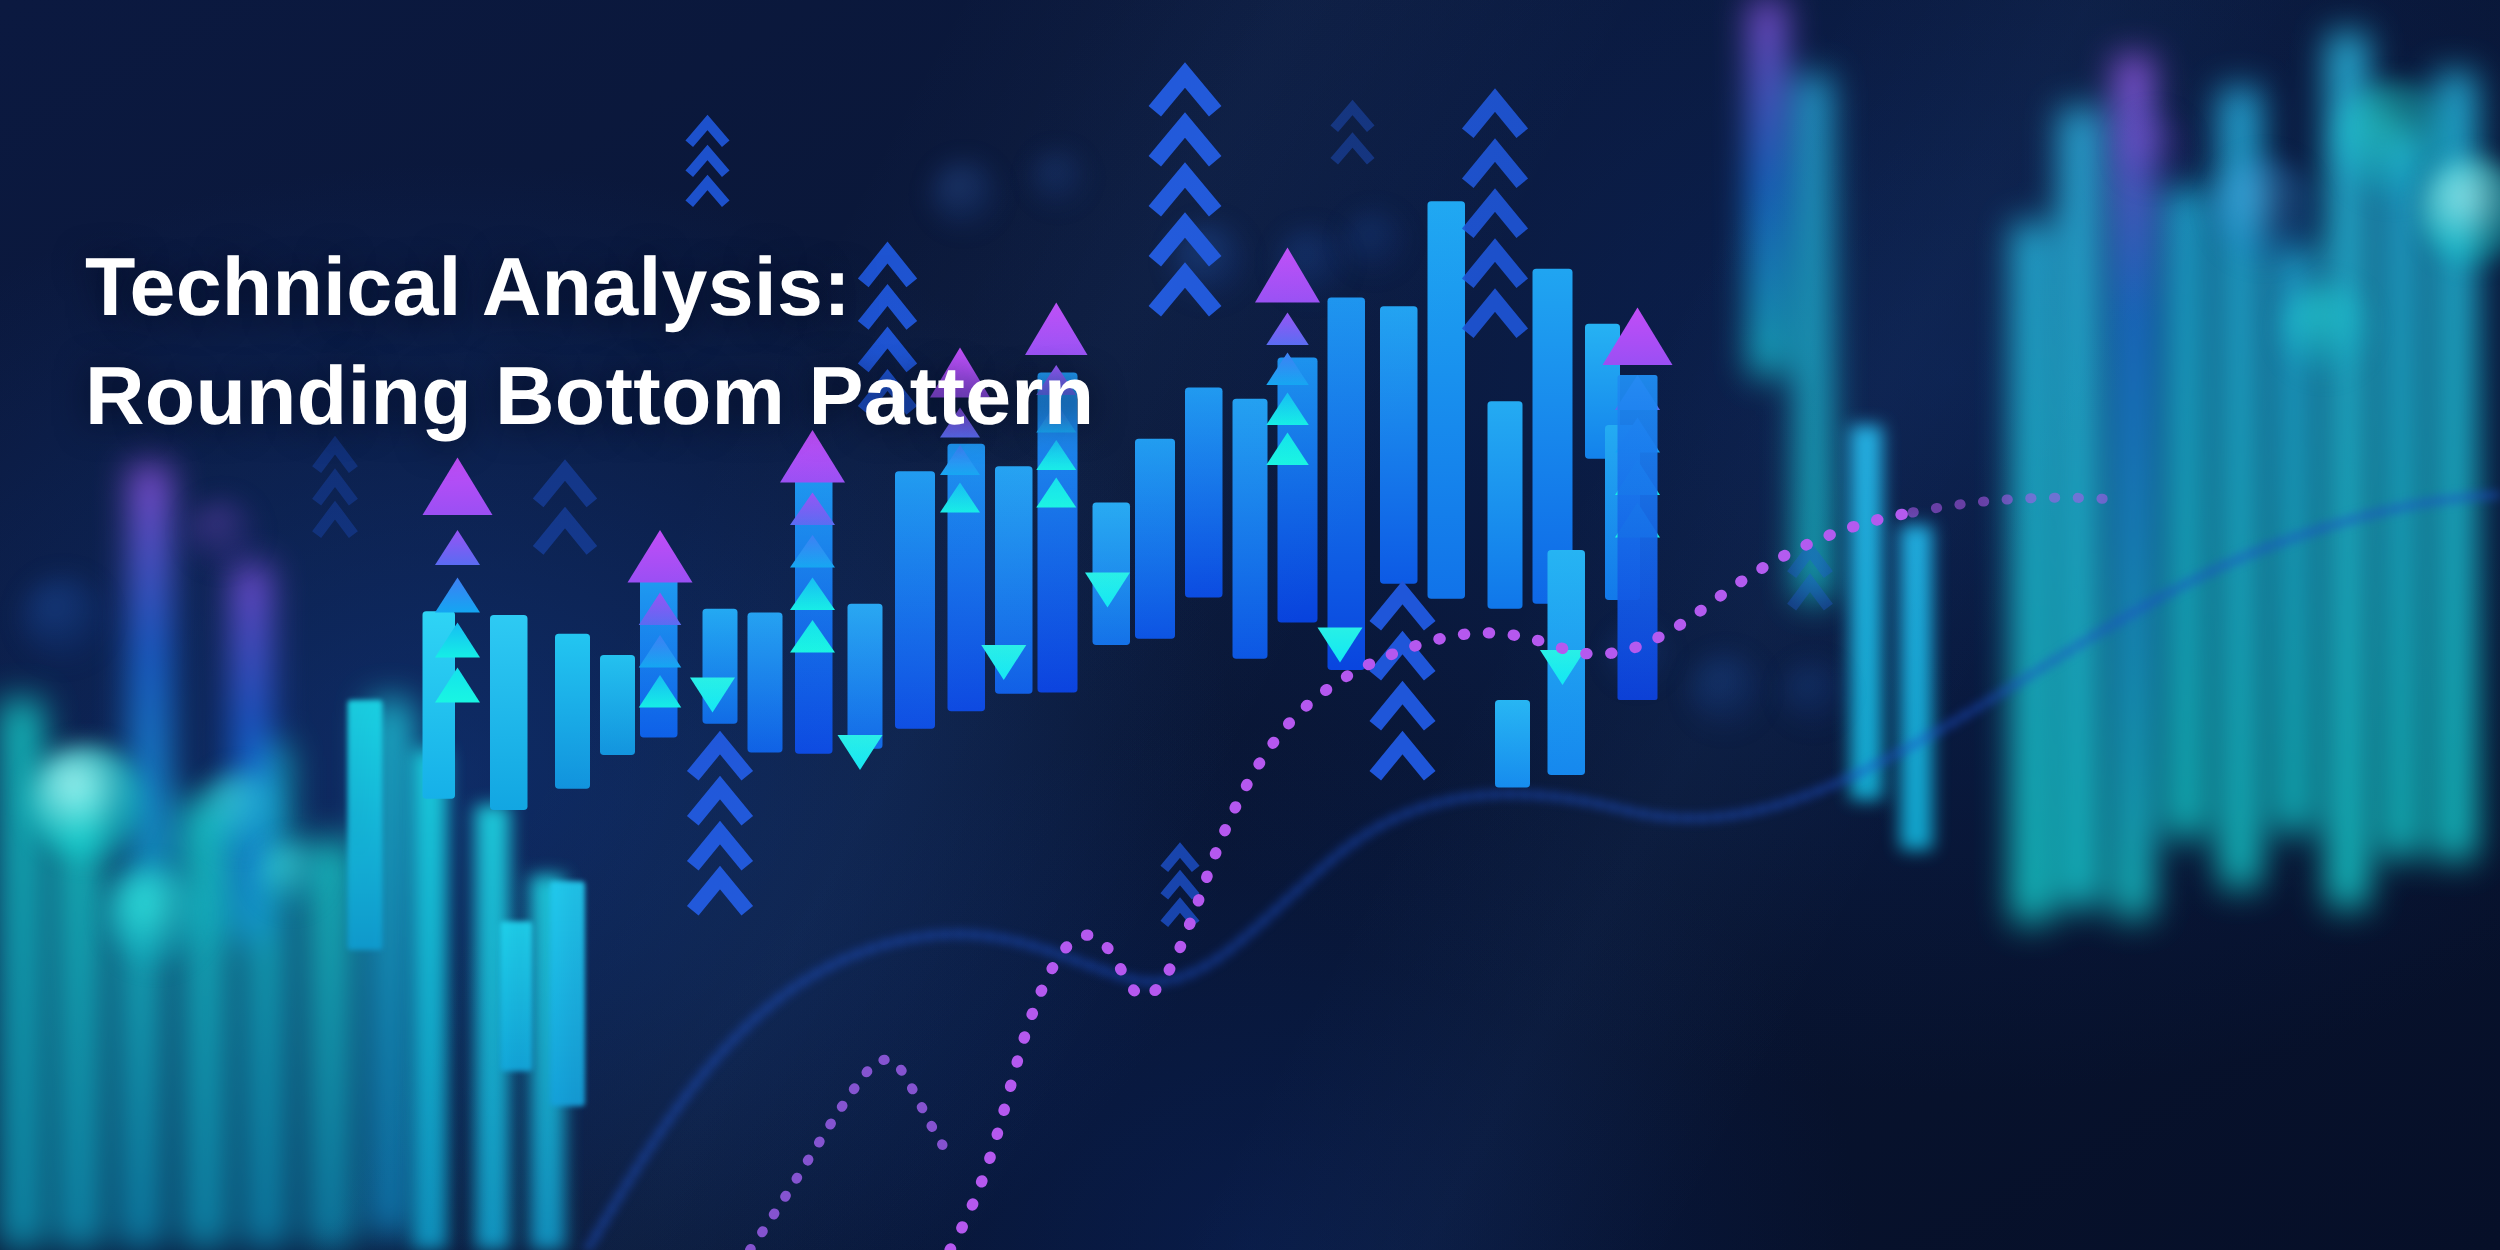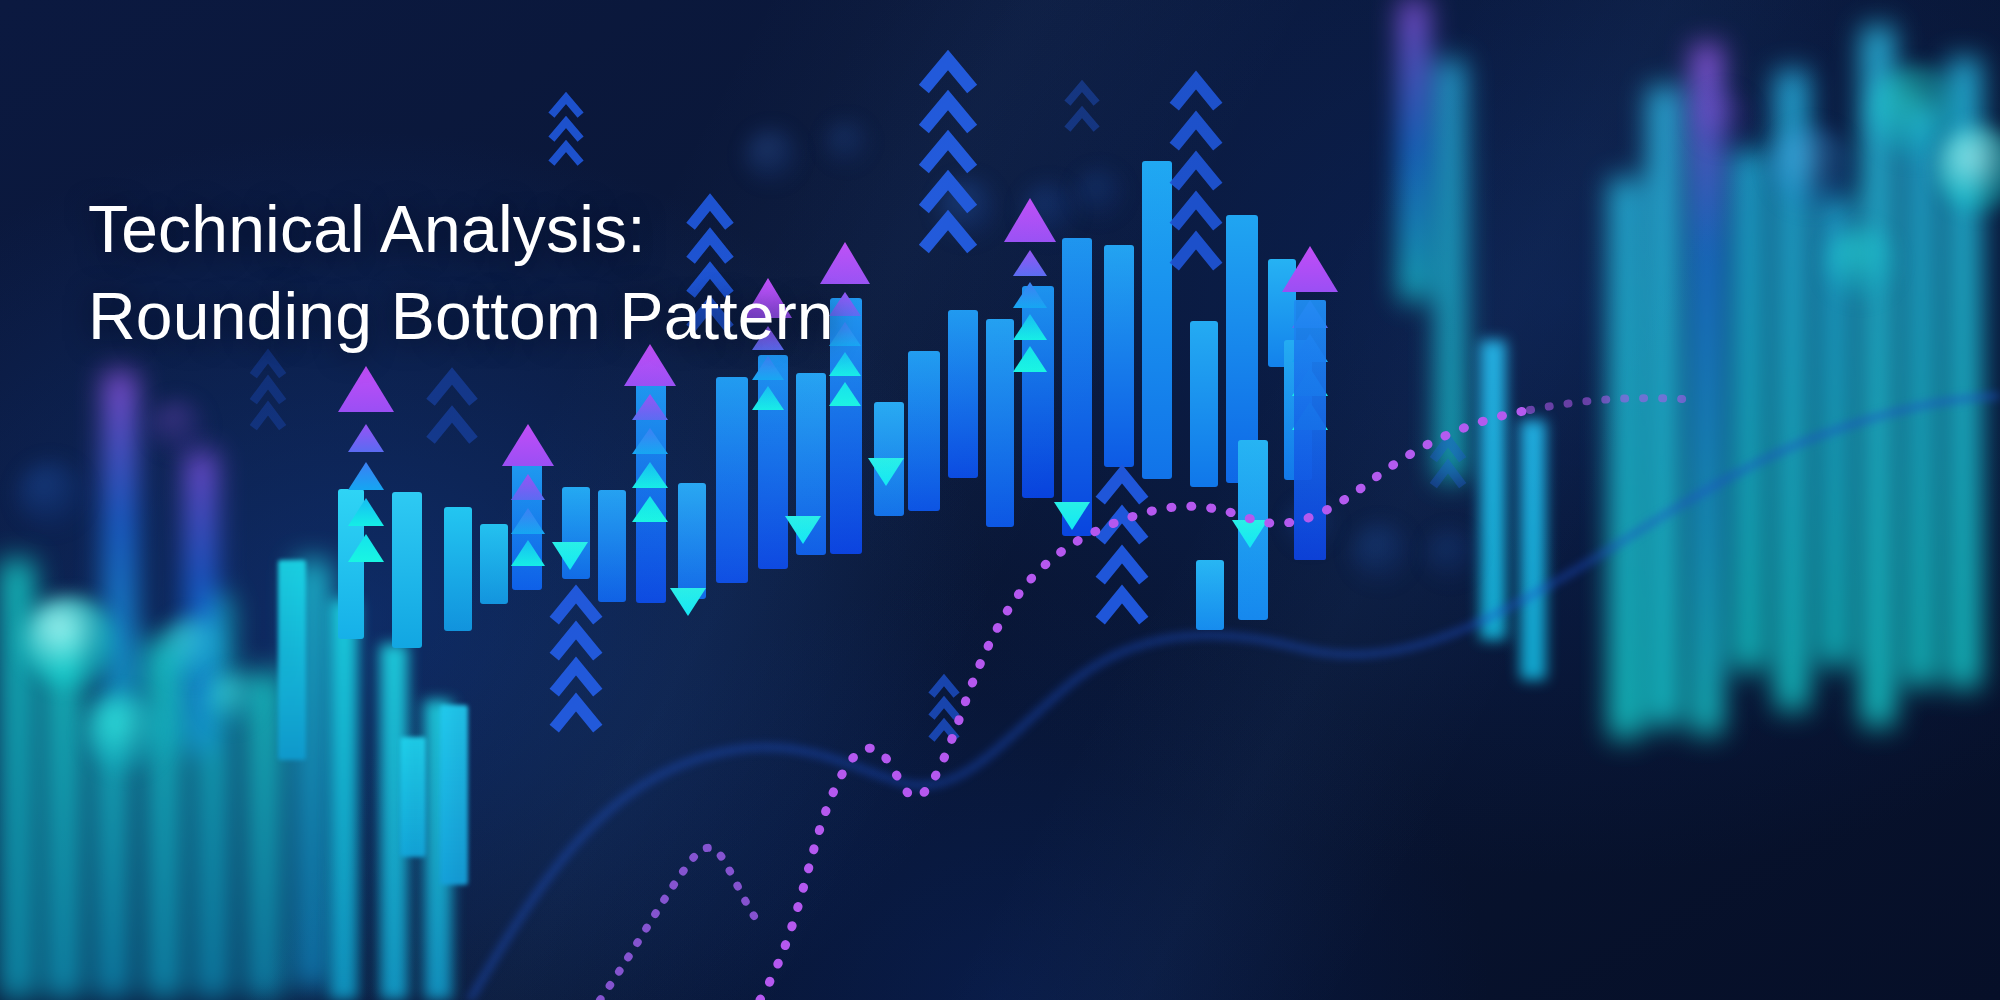--- a/index.html
+++ b/index.html
@@ -12,22 +12,22 @@
       radial-gradient(ellipse 700px 600px at 50% 100%, rgba(10,40,110,.40) 0%, rgba(6,16,45,0) 70%),
       linear-gradient(150deg,#0b1940 0%,#0a1738 35%,#081430 65%,#060f28 100%);
   }
   .layer{position:absolute;inset:0;}
   .blurfar{filter:blur(14px);opacity:.85;}
   .blurmid{filter:blur(7px);opacity:.9;}
   .blurnear{filter:blur(2px);}
   .bar{position:absolute;border-radius:3px;}
   .bokeh{position:absolute;border-radius:50%;filter:blur(9px);}
   #title{
-    position:absolute;left:88px;top:186px;z-index:60;
-    color:#ffffff;font-size:66px;line-height:1.32;font-weight:400;
+    position:absolute;left:68px;top:186px;z-index:60;
+    color:#ffffff;font-size:66px;line-height:1.32;font-weight:700;
     letter-spacing:.2px;text-shadow:0 2px 26px rgba(4,10,30,.75);
     white-space:pre-line;
   }
   .glowline{position:absolute;}
 </style>
 </head>
 <body>
 
 <div id="stage">
 

